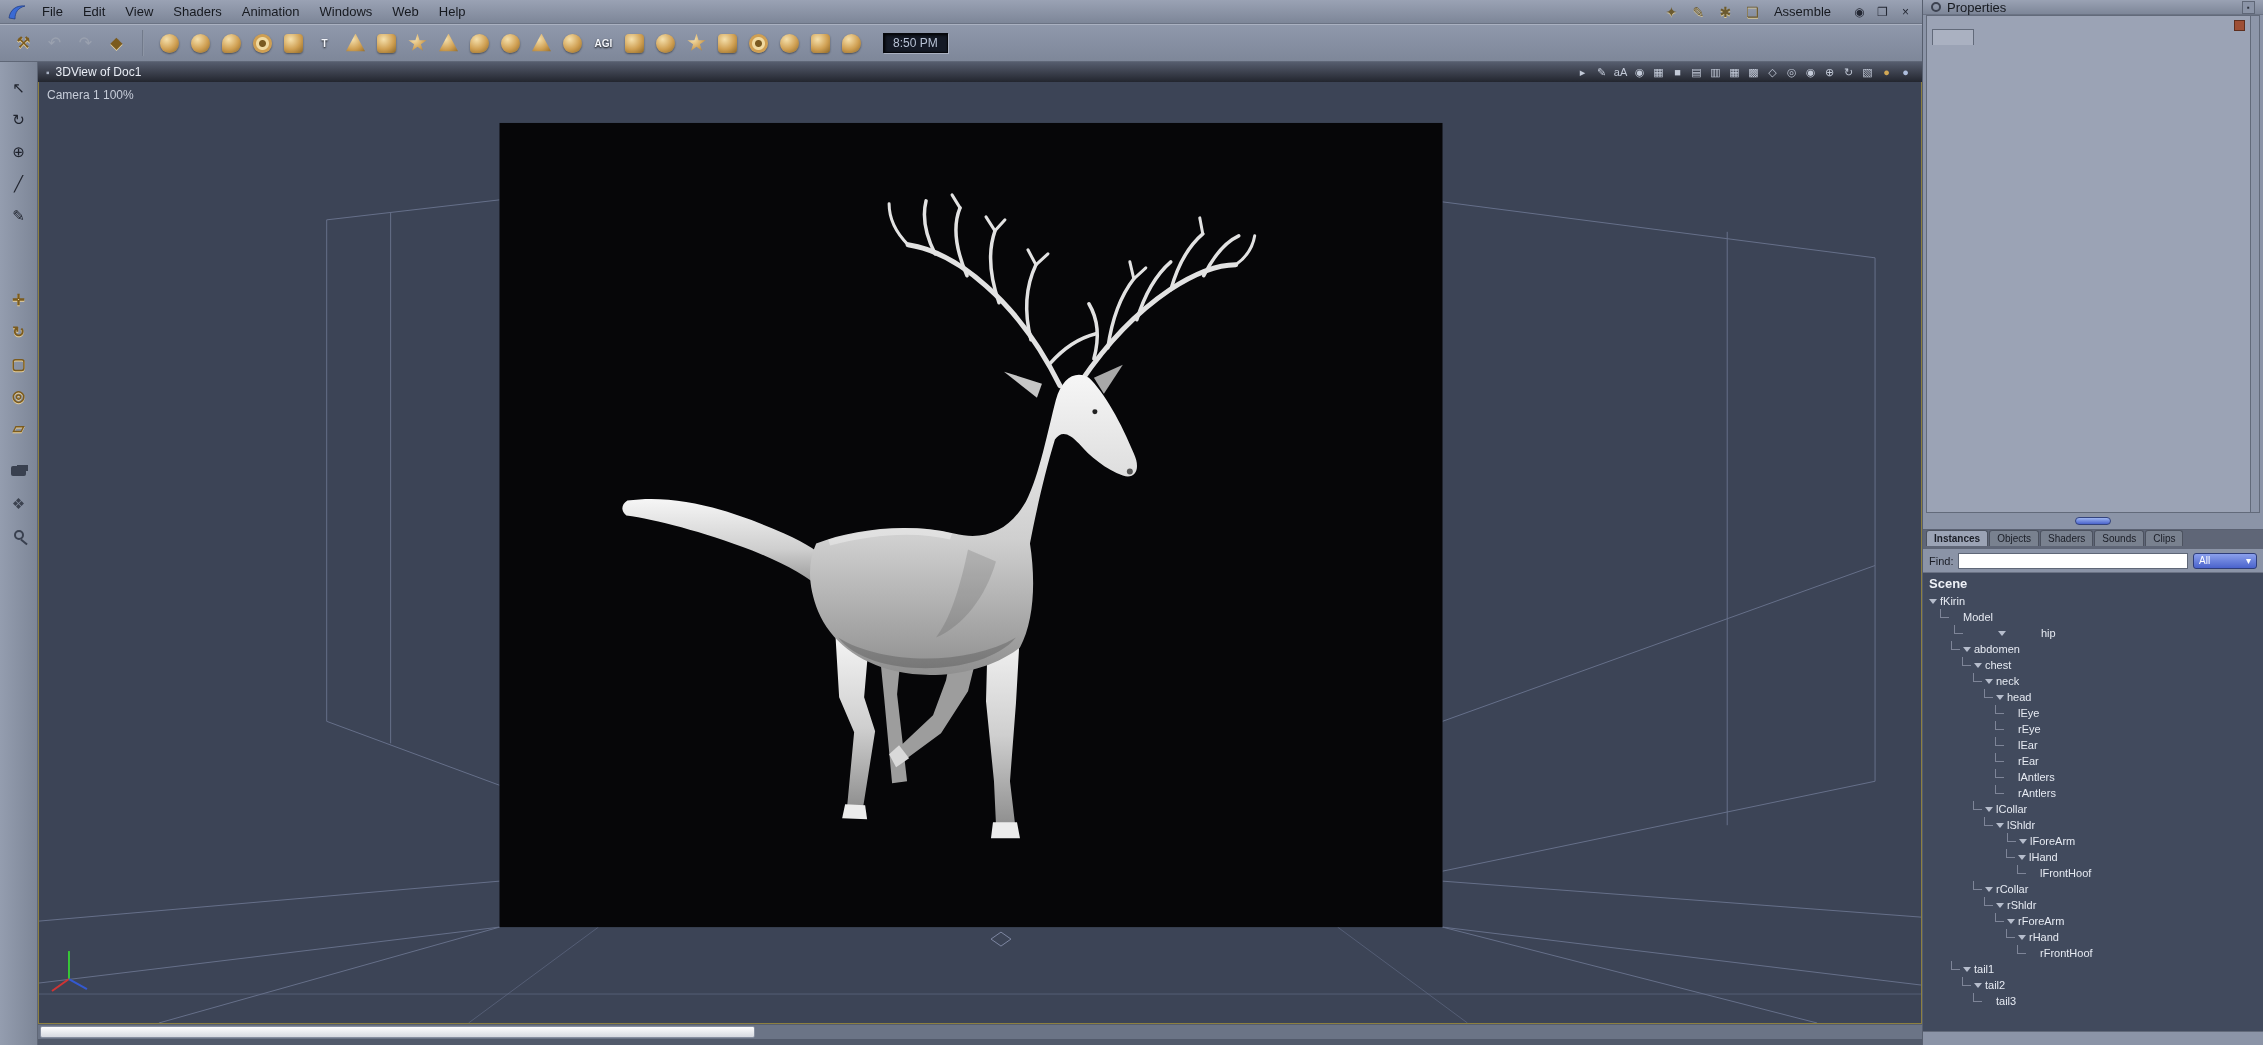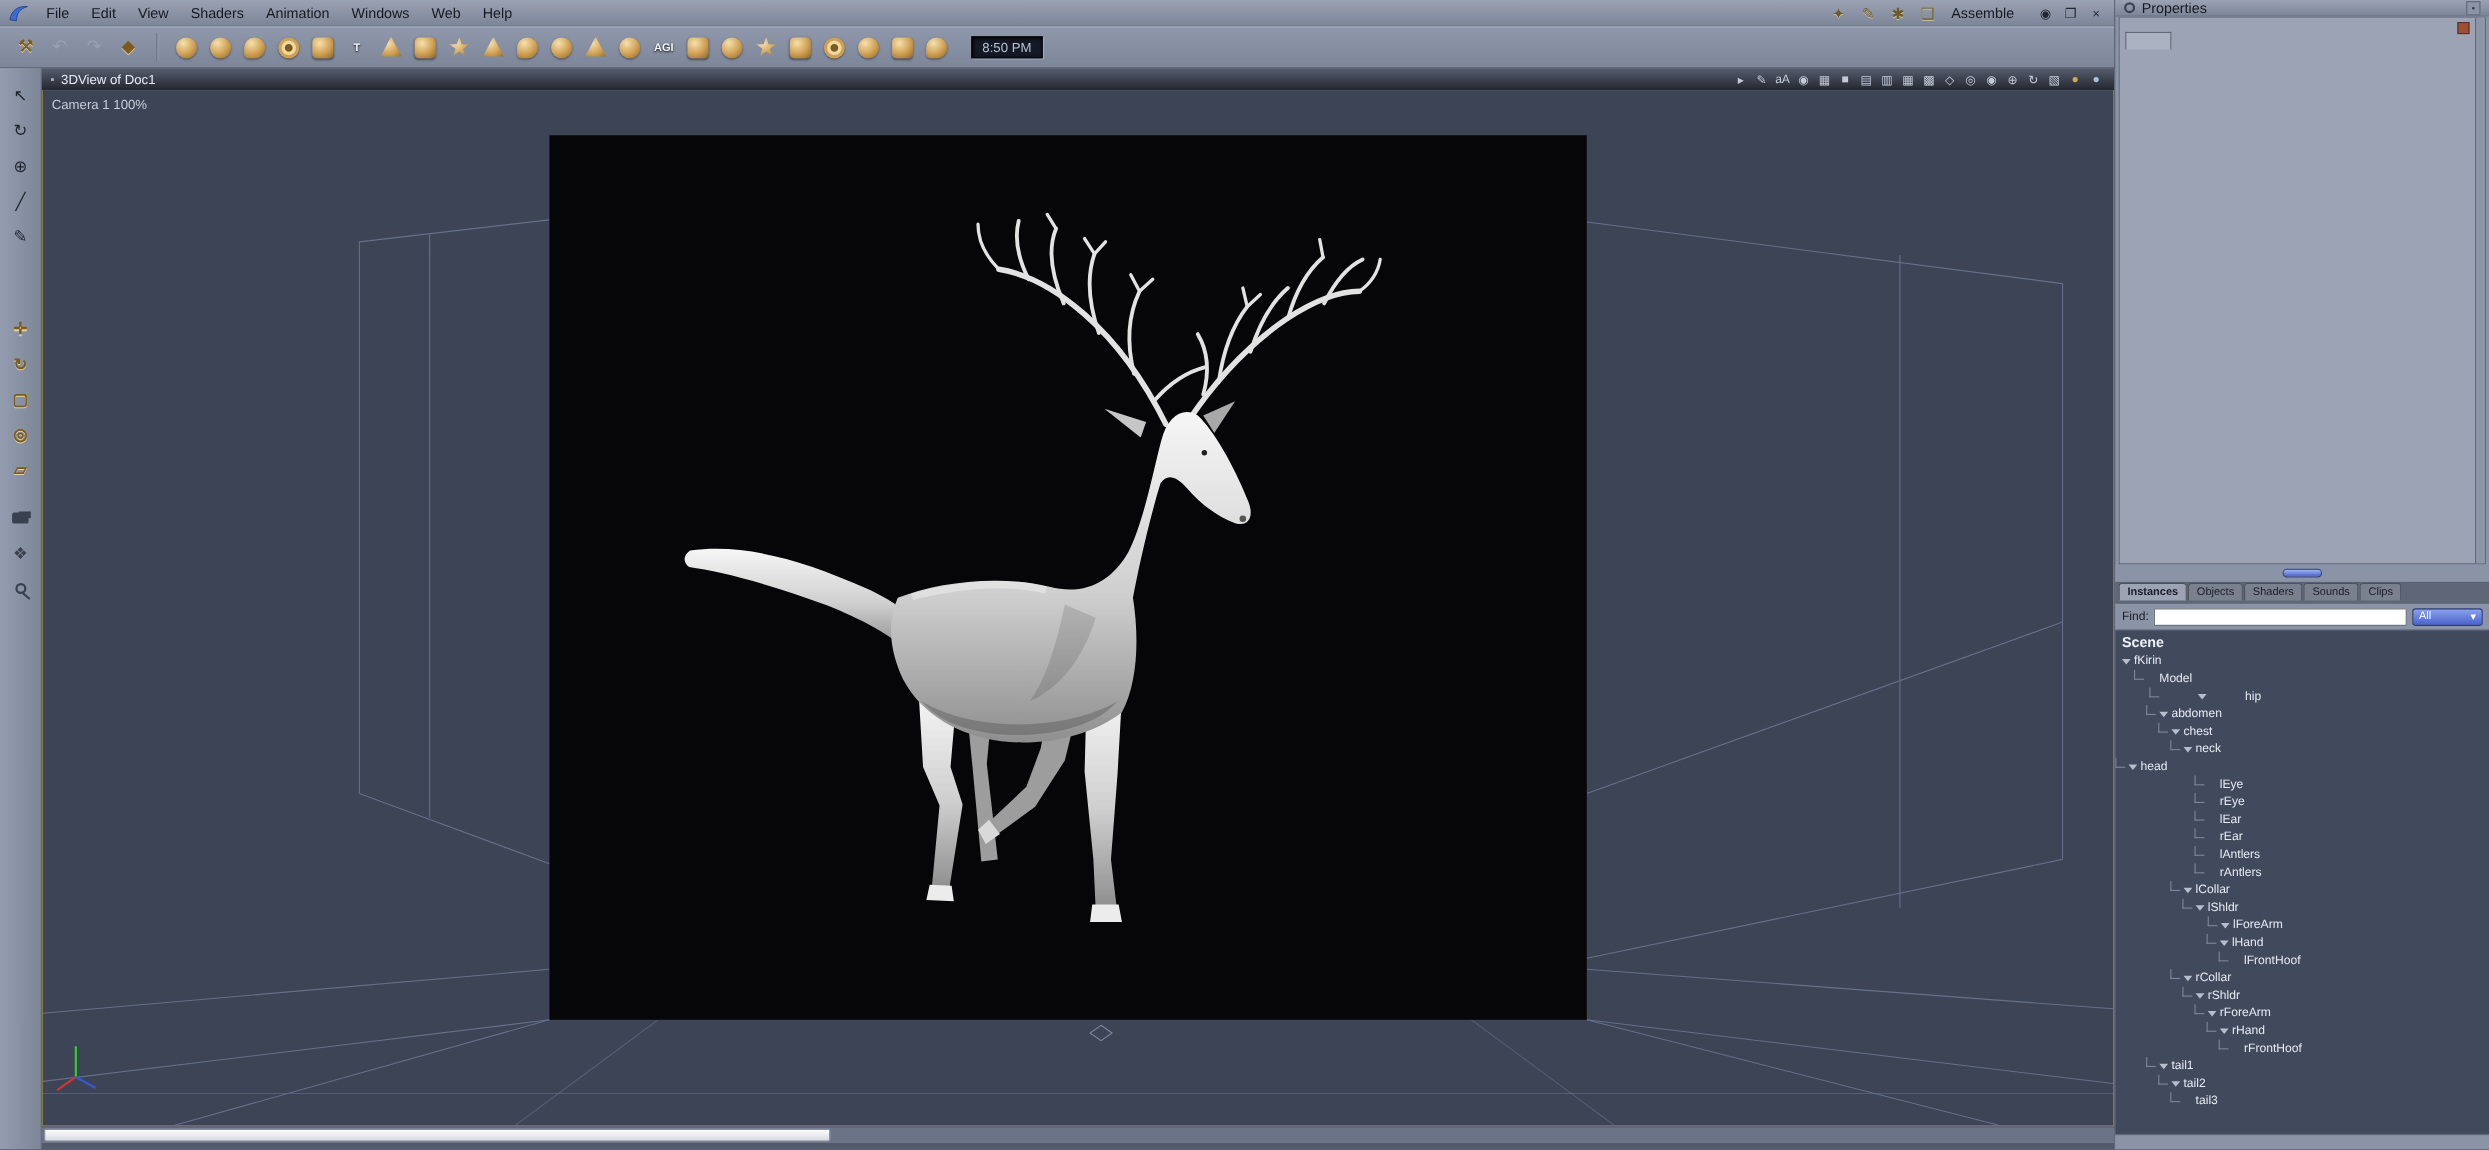--- a/index.html
+++ b/index.html
@@ -457,21 +457,21 @@
             <div class="tree-row" data-depth="3" data-haschildren="true" style="padding-left: 39px;">
               <span class="tick"></span>
               <span class="tri"></span>
               <span class="tree-label">chest</span>
             </div>
             <div class="tree-row" data-depth="4" data-haschildren="true" style="padding-left: 50px;">
               <span class="tick"></span>
               <span class="tri"></span>
               <span class="tree-label">neck</span>
             </div>
-            <div class="tree-row" data-depth="5" data-haschildren="true" style="">
+            <div class="tree-row" data-depth="5" data-haschildren="true" style="padding-left: 61px;">
               <span class="tick"></span>
               <span class="tri"></span>
               <span class="tree-label">head</span>
             </div>
             <div class="tree-row" data-depth="6" data-haschildren="false" style="padding-left: 72px;">
               <span class="tick"></span>
               <span class="tri"></span>
               <span class="tree-label">lEye</span>
             </div>
             <div class="tree-row" data-depth="6" data-haschildren="false" style="padding-left: 72px;">

